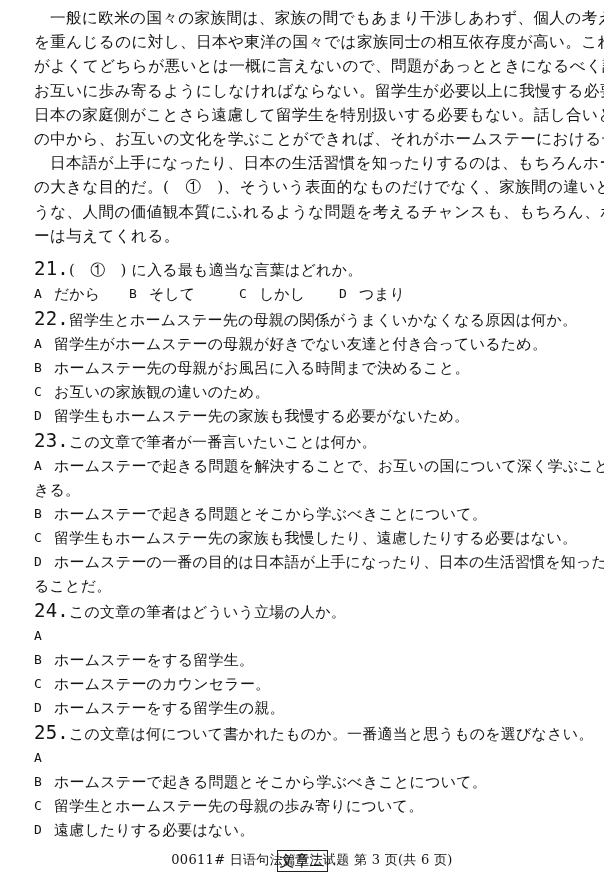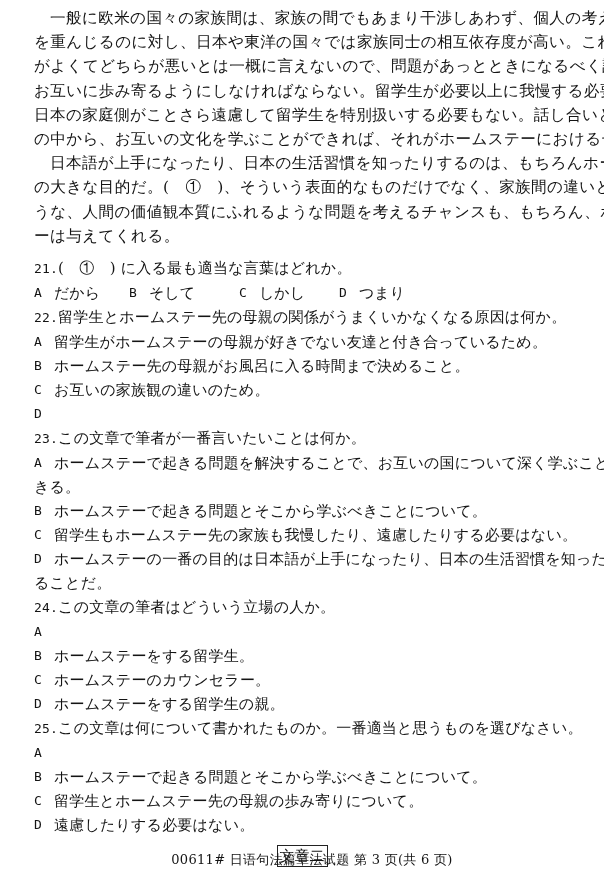--- a/index.html
+++ b/index.html
@@ -11,21 +11,21 @@
     .page { position: absolute; left: 34px; top: 6px; width: 560px; }
     .p { font-size: 15.6px; line-height: 24.2px; margin: 0; letter-spacing: 0.35px; white-space: nowrap; }
     .indent { padding-left: 16px; }
     .q { font-size: 15px; line-height: 24px; margin: 0; letter-spacing: 0.2px; white-space: nowrap; }
     .gap { height: 8px; }
     .opt { display: flex; }
     .opt .letter { width: 20px; flex: 0 0 20px; font-family: "DejaVu Sans Mono", "Liberation Mono", monospace; font-size: 13px; }
     .opt-row { display: flex; font-size: 15px; line-height: 24px; }
     .opt-row .cell { display: flex; }
     .opt-row .cell .letter { width: 20px; font-family: "DejaVu Sans Mono", "Liberation Mono", monospace; font-size: 13px; }
-    .num { font-family: "DejaVu Sans Mono", "Liberation Mono", monospace; font-size: 13px; text-align: right; }
+    .num { font-family: "DejaVu Sans Mono", "Liberation Mono", monospace; font-size: 19px; text-align: right; }
     .section-title-wrap { text-align: center; margin-top: 8px; margin-bottom: 2px; padding-right: 24px; }
     .section-title { display: inline-block; border: 1px solid #222; padding: 0 2px; font-size: 15px; line-height: 20px; }
     .footer { position: absolute; left: 10px; width: 604px; top: 851px; text-align: center; font-size: 13px; letter-spacing: 0.3px; }
   </style>
 </head>
 <body>
 
 <div class="page">
 
   <div>
@@ -74,20 +74,21 @@
     <p class="q opt">
         <span class="letter">B</span>
         <span>ホームステー先の母親がお風呂に入る時間まで決めること。</span>
       </p>
     <p class="q opt">
         <span class="letter">C</span>
         <span>お互いの家族観の違いのため。</span>
       </p>
     <p class="q opt">
         <span class="letter">D</span>
+        <span>留学生もホームステー先の家族も我慢する必要がないため。</span>
       </p>
   </div>
 
   <div>
     <p class="q"><span class="num">23.</span><span>この文章で筆者が一番言いたいことは何か。</span></p>
     <div>
       <p class="q opt">
           <span class="letter">A</span>
           <span>ホームステーで起きる問題を解決することで、お互いの国について深く学ぶことがで</span>
         </p>

